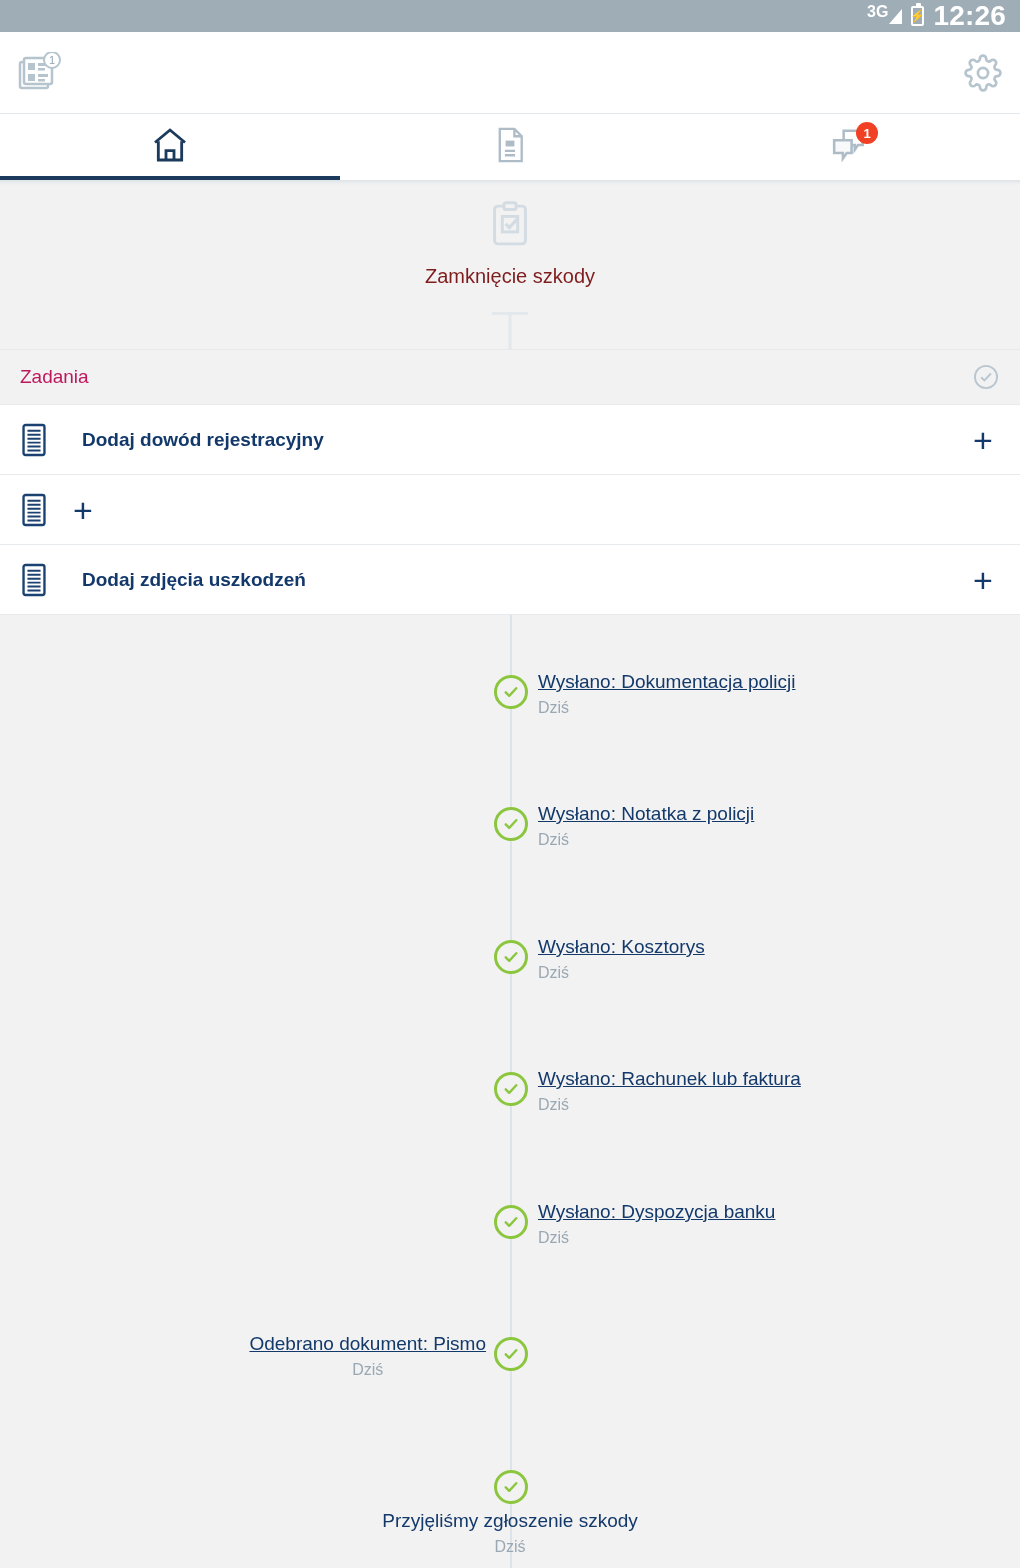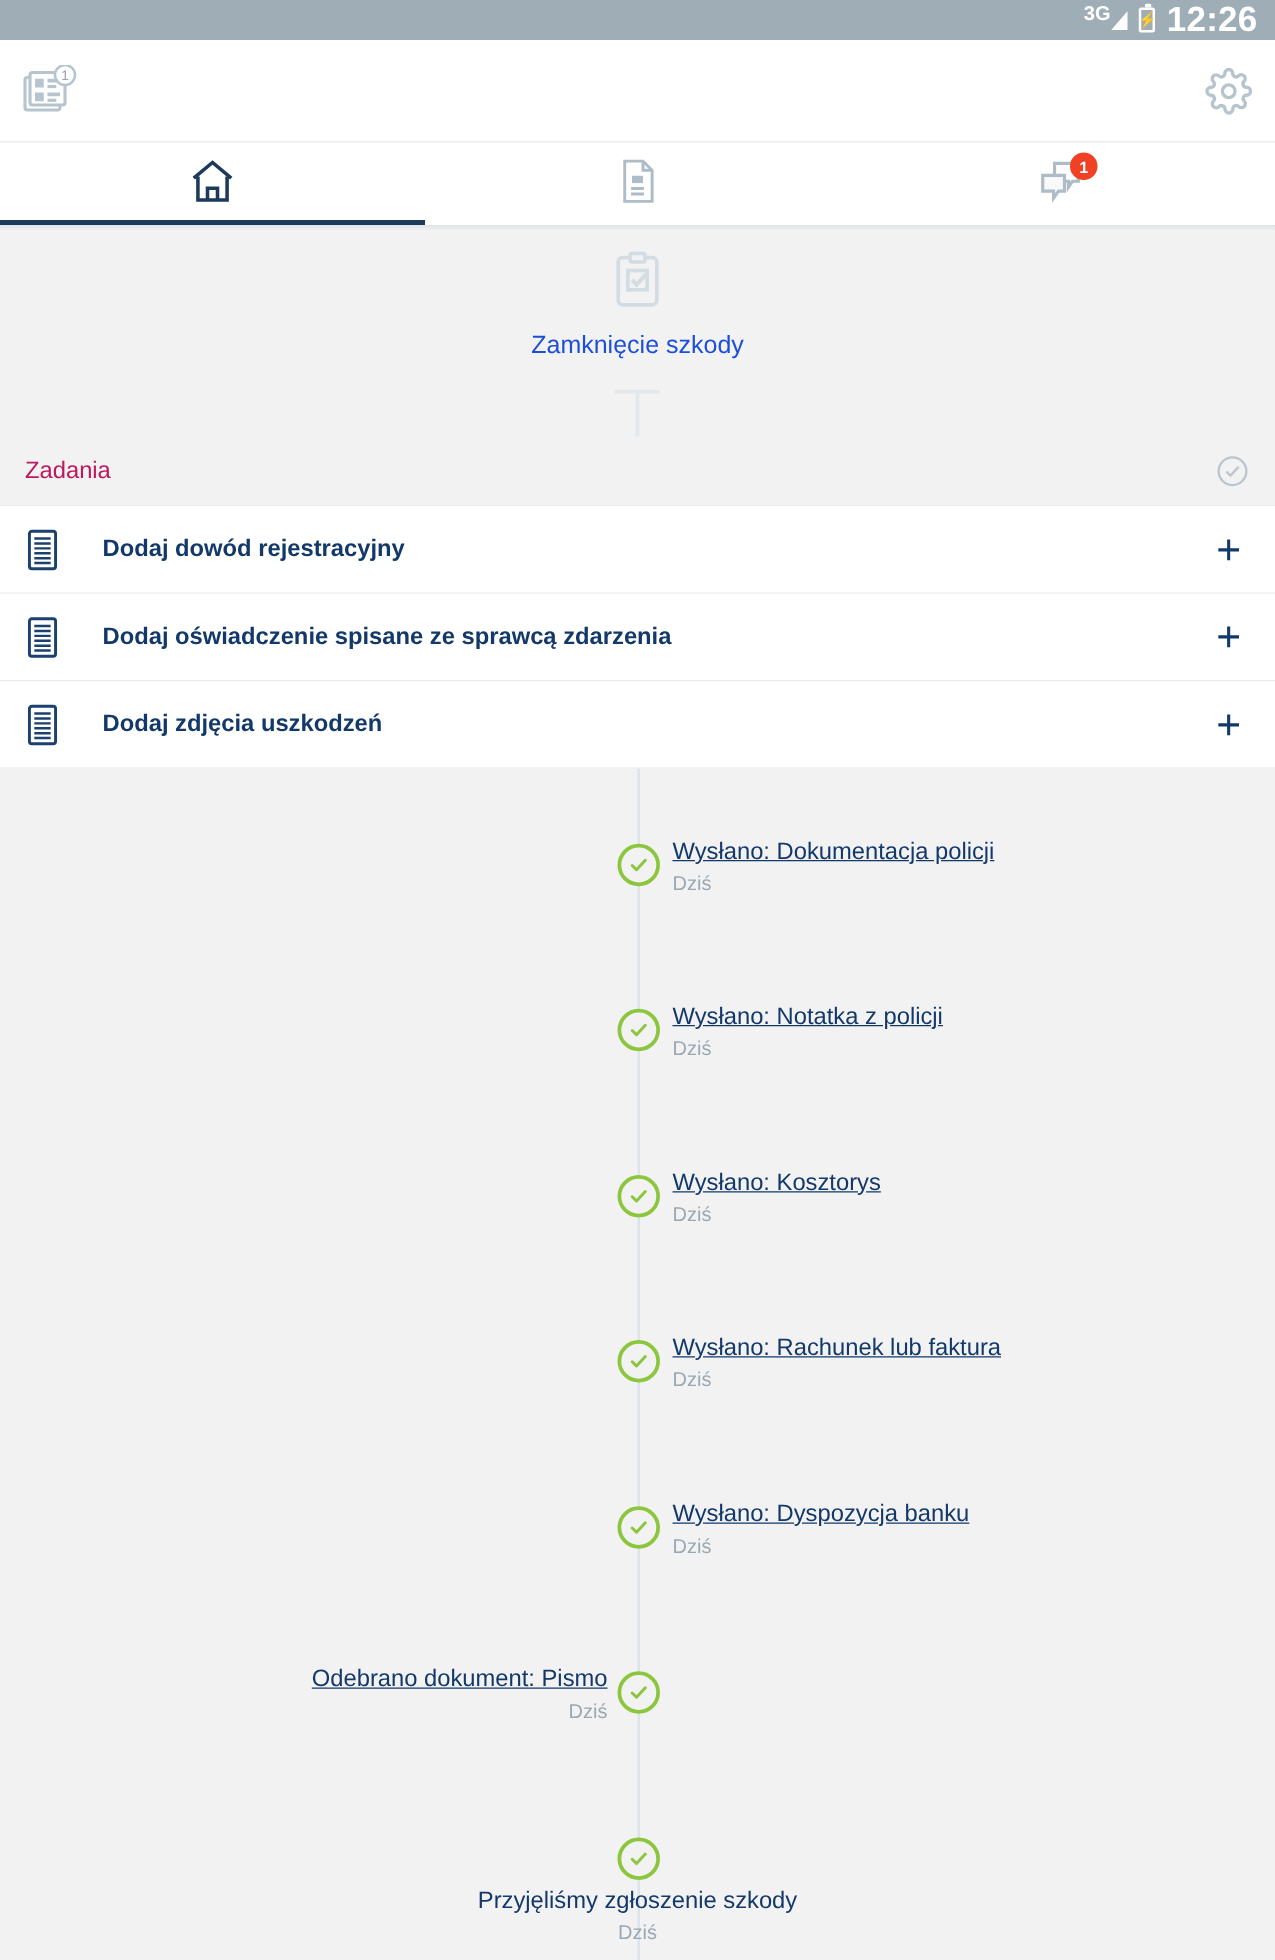--- a/index.html
+++ b/index.html
@@ -63,21 +63,21 @@
   }
   .tabs-shadow { height: 5px; background: linear-gradient(#dfe4e8, #f2f2f2); }
 
   
   .stage {
     background: #f2f2f2; padding-top: 16px; padding-bottom: 0;
     display: flex; flex-direction: column; align-items: center;
     height: 164px; position: relative;
   }
   .stage-label {
-    font-size: 20px; color: #1d4ed8; margin-top: 16px; font-weight: normal;
+    font-size: 20px; color: #7f1d1d; margin-top: 16px; font-weight: normal;
   }
   .stage-cap { width: 36px; height: 3px; background: #e2e8ec; margin-top: 24px; }
   .stage-line {
     position: absolute; bottom: 0; left: 50%; transform: translateX(-50%);
     width: 3px; background: #e2e8ec; top: 127px;
   }
   .stage-div { height: 1px; background: #e6eaec; width: 100%; }
 
   
   .zadania {
@@ -226,21 +226,20 @@
   <span class="task-plus">+</span>
 </div>
 
 <div class="task">
   <span class="task-icon">
     <svg width="28" height="34" viewBox="0 0 20 26" fill="none" stroke="#1b4170" stroke-width="1.8">
       <rect x="2" y="1.5" width="16" height="23" rx="1.5"></rect>
       <path d="M5 6h10M5 9h10M5 12h10M5 15h10M5 18h10M5 21h10" stroke-width="1.5"></path>
     </svg>
   </span>
-  <span class="task-label">Dodaj oświadczenie spisane ze sprawcą zdarzenia</span>
   <span class="task-plus">+</span>
 </div>
 
 <div class="task">
   <span class="task-icon">
     <svg width="28" height="34" viewBox="0 0 20 26" fill="none" stroke="#1b4170" stroke-width="1.8">
       <rect x="2" y="1.5" width="16" height="23" rx="1.5"></rect>
       <path d="M5 6h10M5 9h10M5 12h10M5 15h10M5 18h10M5 21h10" stroke-width="1.5"></path>
     </svg>
   </span>
@@ -305,21 +304,21 @@
           <div class="tl-title">Wysłano: Dyspozycja banku</div>
           <div class="tl-sub">Dziś</div>
         </div>
       </div>
       <div class="tl-item" style="top: 722px;">
         <div class="tl-node">
           <svg width="18" height="18" viewBox="0 0 24 24" fill="none" stroke="#8cc63f" stroke-width="3.2" stroke-linecap="round" stroke-linejoin="round">
             <path d="M5 12.5l4.6 4.6L19 7"></path>
           </svg>
         </div>
-        <div class="tl-text-left" style="top: -4px;">
+        <div class="tl-text-left" style="top: -4px; text-align: center;">
           <div class="tl-title">Odebrano dokument: Pismo</div>
           <div class="tl-sub">Dziś</div>
         </div>
       </div>
       <div class="tl-item" style="top: 855px;">
         <div class="tl-node" style="top: 0px;">
           <svg width="18" height="18" viewBox="0 0 24 24" fill="none" stroke="#8cc63f" stroke-width="3.2" stroke-linecap="round" stroke-linejoin="round">
             <path d="M5 12.5l4.6 4.6L19 7"></path>
           </svg>
         </div>

